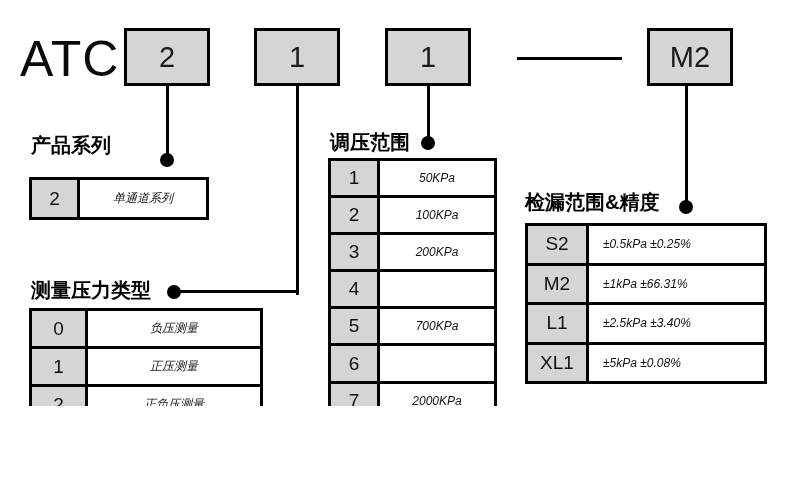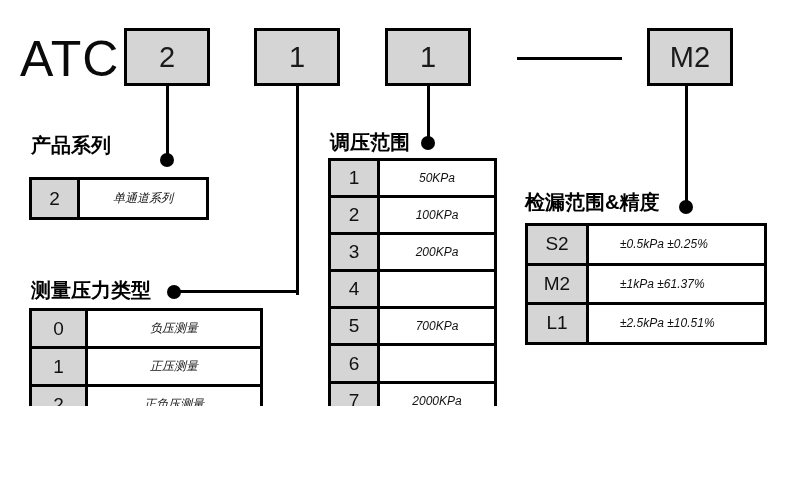--- a/index.html
+++ b/index.html
@@ -64,21 +64,21 @@
     font-size:12px; color:#111; white-space:nowrap;font-style:italic;
   }
   .t1 { left:29px;  top:177px; width:180px; }
   .t1 .trow { height:37px; }  .t1 .tcode { width:48px; }
   .t2 { left:29px;  top:308px; width:234px; }
   .t2 .trow { height:35px; }  .t2 .tcode { width:56px; }
   .t3 { left:328px; top:158px; width:169px; }
   .t3 .trow { height:34.1px; } .t3 .tcode { width:49px; }
   .t4 { left:525px; top:223px; width:242px; }
   .t4 .trow { height:36.5px; } .t4 .tcode { width:61px; }
-  .t4 .tval { justify-content:flex-start; padding-left:31px; }
+  .t4 .tval { justify-content:flex-start; padding-left:14px; }
 </style>
 </head>
 <body>
 
 <div class="stage">
 
   <div class="model-prefix">ATC</div>
   <div class="codebox b0">
     <span>2</span>
   </div>
@@ -160,21 +160,25 @@
         <div class="tval">指定压力</div>
       </div>
     </div>
   <div class="lookup t4">
       <div class="trow">
         <div class="tcode">S2</div>
         <div class="tval">±0.5kPa ±0.25%</div>
       </div>
       <div class="trow">
         <div class="tcode">M2</div>
-        <div class="tval">±1kPa ±61.37%</div>
+        <div class="tval">±1kPa ±66.31%</div>
       </div>
       <div class="trow">
         <div class="tcode">L1</div>
-        <div class="tval">±2.5kPa ±10.51%</div>
+        <div class="tval">±2.5kPa ±3.40%</div>
+      </div>
+      <div class="trow">
+        <div class="tcode">XL1</div>
+        <div class="tval">±5kPa ±0.08%</div>
       </div>
     </div>
 
 </div>
 
 </body></html>

